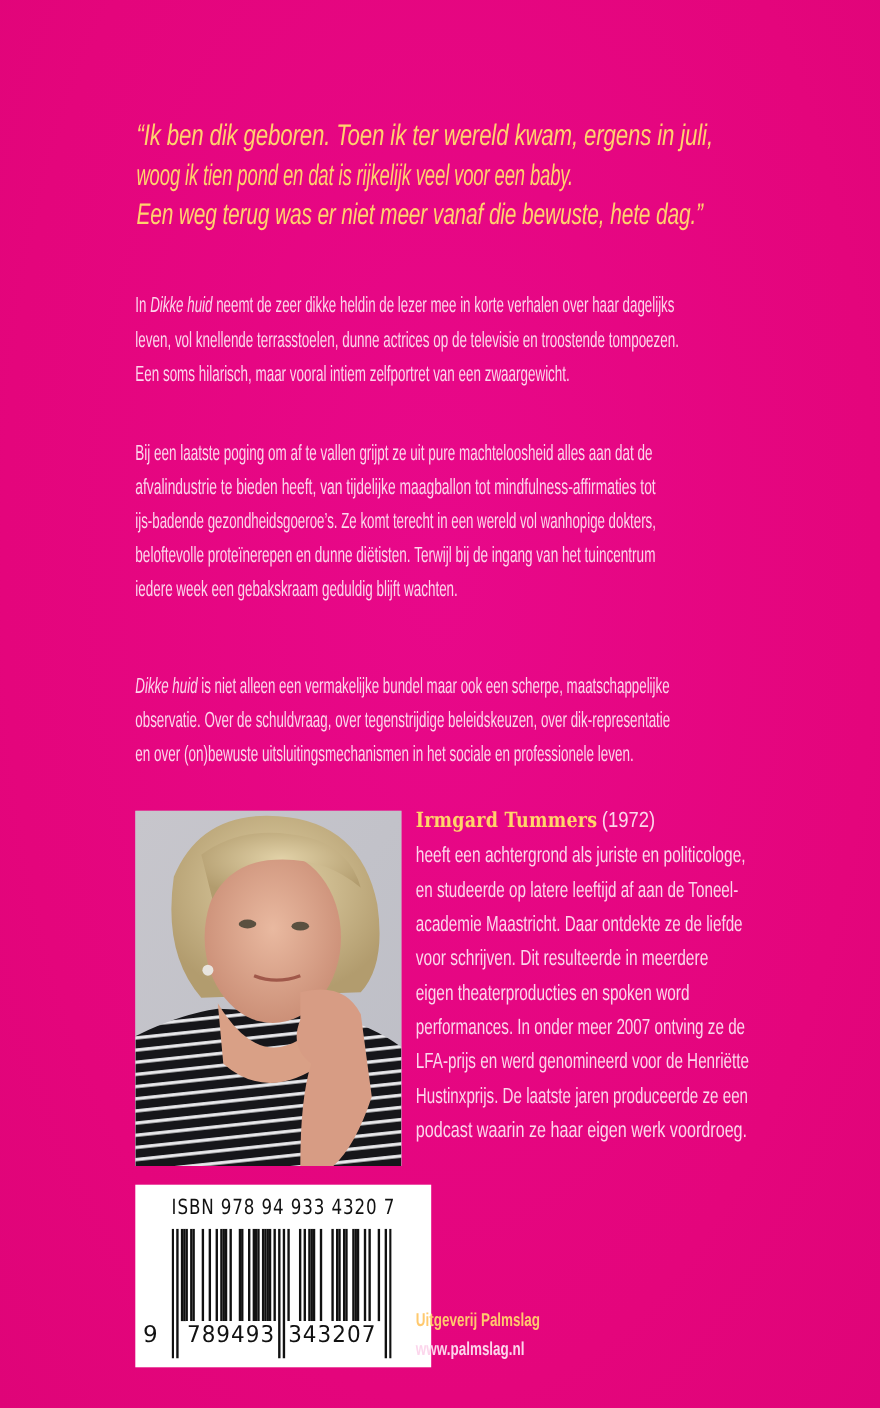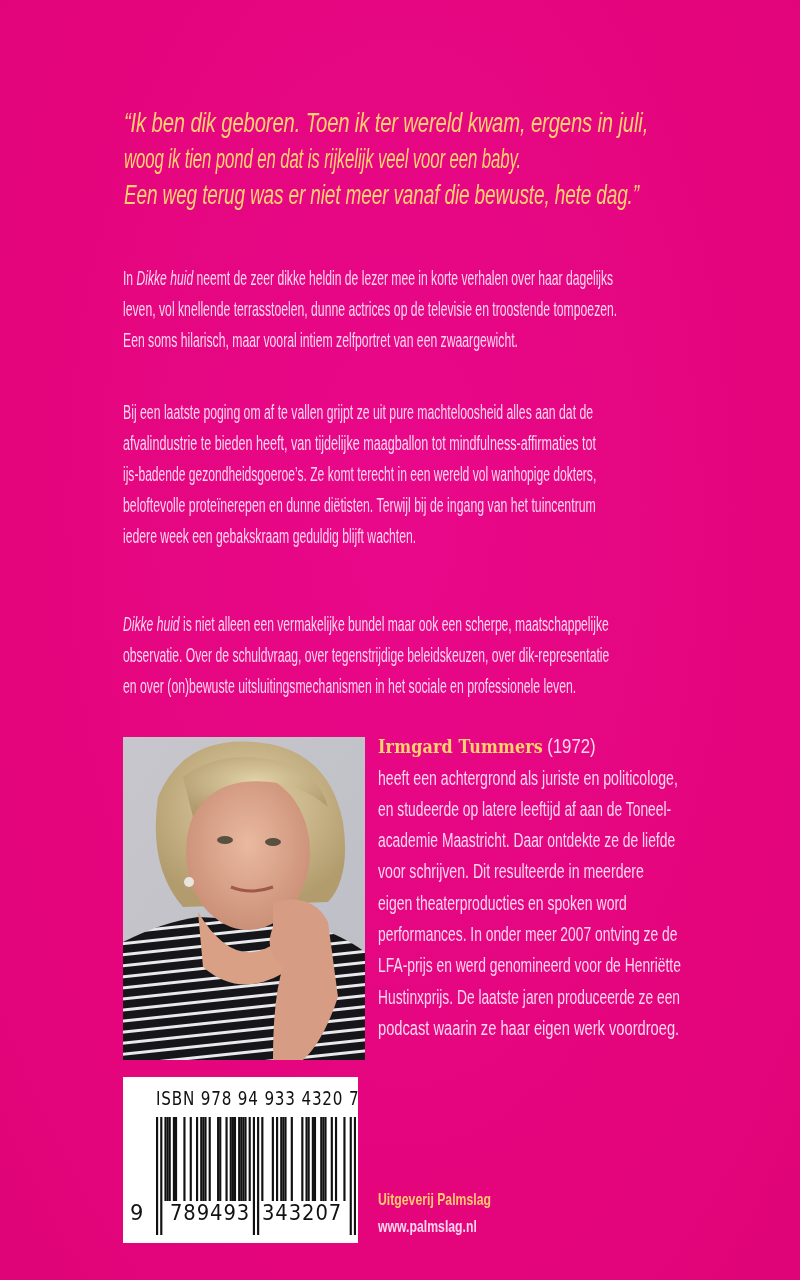--- a/index.html
+++ b/index.html
@@ -27,21 +27,21 @@
   .it { font-style: italic; }
   .author-name {
     color: #FFD46A; font-weight: 900; font-family: "DejaVu Serif", serif;
     font-size: 19px; letter-spacing: 0.2px;
   }
   .photo {
     position: absolute; left: 123px; top: 737px; width: 242px; height: 323px;
     overflow: hidden; background: #C9C9CF;
   }
   .barcode {
-    position: absolute; left: 123px; top: 1077px; width: 235px; height: 166px;
+    position: absolute; left: 123px; top: 1077px; width: 269px; height: 166px;
     background: #FFFFFF;
   }
   .isbn-label {
     position: absolute; left: 33px; top: 10px; color: #111;
     font-family: "DejaVu Sans", sans-serif; font-size: 19px;
     transform: scaleX(0.8); transform-origin: 0 50%; white-space: nowrap; letter-spacing: 1px;
   }
   .bars { position: absolute; left: 33px; top: 40px; width: 200px; height: 118px; }
   .ean-digits {
     position: absolute; top: 124px; color: #111; font-family: "DejaVu Sans", sans-serif;

